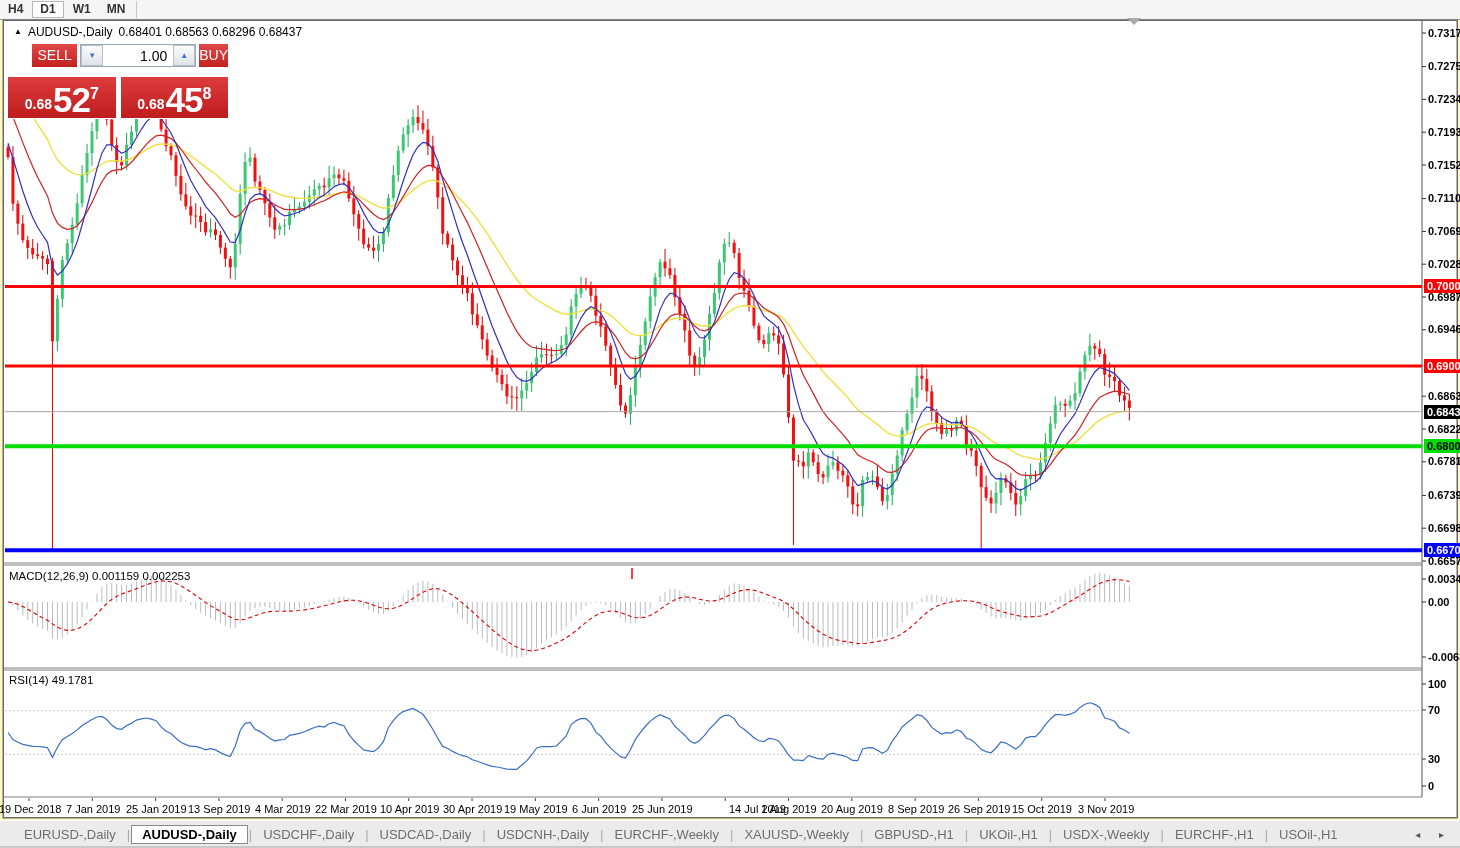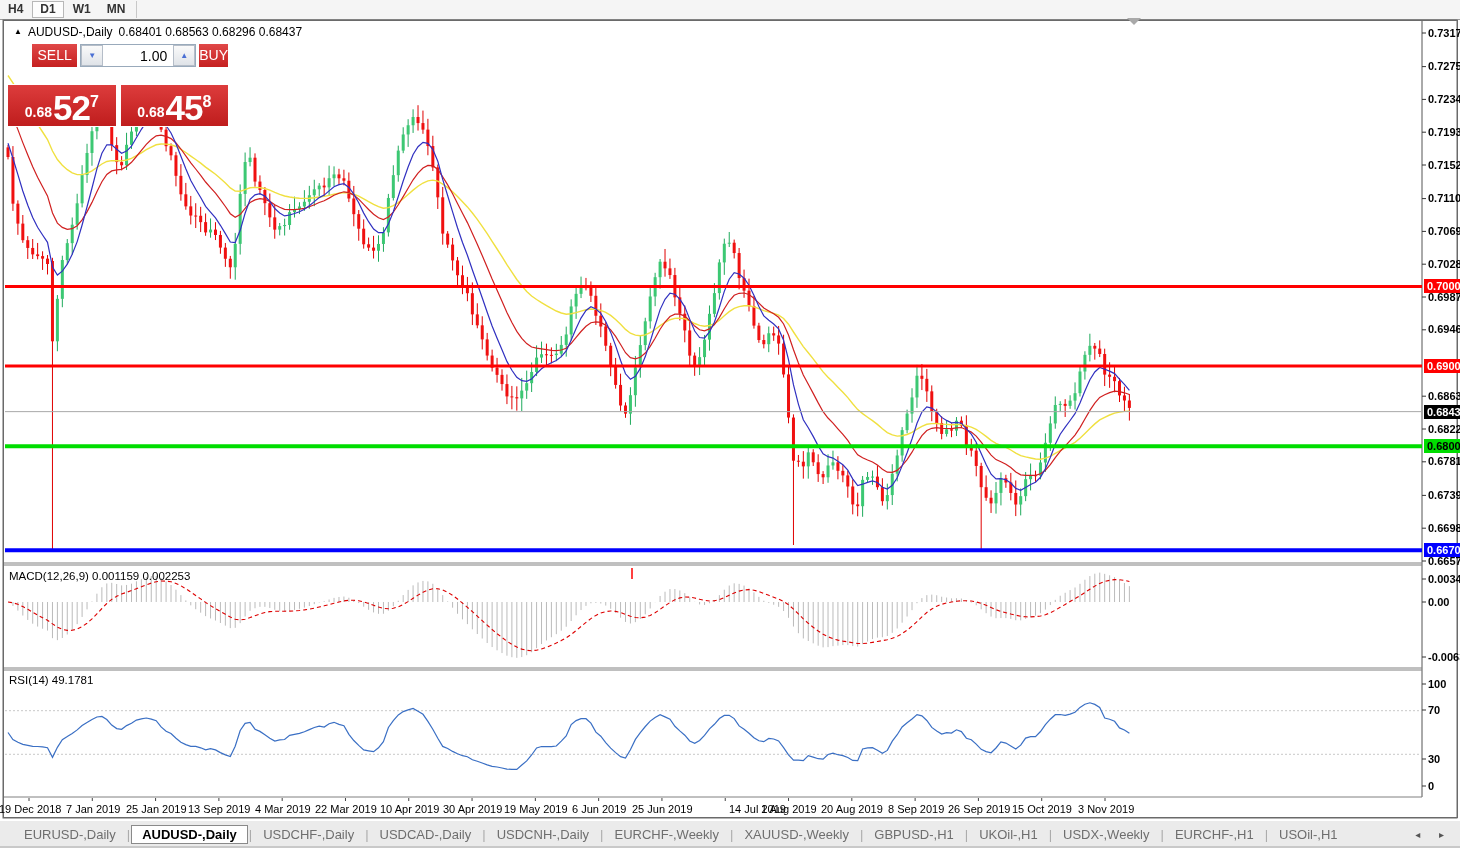--- a/index.html
+++ b/index.html
@@ -1,16 +1,16 @@
 <!DOCTYPE html>
 <html><head>
 <meta charset="utf-8">
 <style>
   html,body{margin:0;padding:0;background:#d4d0c8;}
-  #screen{position:relative;width:1460px;height:848px;background:#ffffff;
+  #screen{position:relative;width:1460px;height:848px;background:#fef9c3;
     font-family:"Liberation Sans",sans-serif;overflow:hidden;}
   
   #toolbar{position:absolute;left:0;top:0;width:1460px;height:19px;background:#f5f5f5;
     border-bottom:1px solid #9a9a9a;display:flex;align-items:center;}
   .tf-btn{height:17px;line-height:17px;padding:0 7px;margin:0 1px;font-size:12px;color:#333;
     font-weight:bold;cursor:default;}
   .tf-btn.active{background:#fdfdfd;border:1px solid #b8b8b8;height:15px;line-height:15px;}
   .tb-sep{width:1px;height:17px;background:#c8c8c8;margin:0 3px;}
   
   #win{position:absolute;left:3px;top:20px;width:1455px;height:798px;background:#fff;
@@ -28,21 +28,21 @@
   #trade .row1{display:flex;height:23px;gap:3px;}
   .tp-btn{background:linear-gradient(#e04848,#c52020);color:#fff;font-size:14px;text-align:center;
     line-height:23px;box-shadow:0 0 0 1px #fff;cursor:pointer;}
   #sell-btn{width:52px;margin-left:24px;}
   #buy-btn{width:48px;flex:1;}
   #spinner{display:flex;height:21px;border:1px solid #9ab;box-shadow:0 0 0 1px #fff;background:#fff;}
   .spin-btn{width:22px;background:linear-gradient(#fafafa,#dfe3e8);border:1px solid #b5bdc8;
     box-sizing:border-box;font-size:8px;color:#4a6fd4;text-align:center;line-height:19px;cursor:pointer;}
   #vol-input{width:64px;border:0;outline:0;font-size:14px;text-align:right;padding:0 6px 0 0;
     font-family:"Liberation Sans",sans-serif;color:#000;}
-  #trade .row2{display:flex;margin-top:18px;gap:5px;}
+  #trade .row2{display:flex;margin-top:10px;gap:5px;}
   .big-quote{background:linear-gradient(#dd3c3c,#bf1d1d);color:#fff;height:38px;flex:1;
     box-shadow:0 0 0 1px #fff;display:flex;align-items:flex-end;justify-content:center;
     padding:0 2px 3px 2px;cursor:pointer;}
   .bq-small{font-size:14px;font-weight:bold;margin:0 1px 3px 0;}
   .bq-big{font-size:35px;font-weight:bold;line-height:30px;letter-spacing:-1px;}
   .bq-sup{font-size:16px;font-weight:bold;position:relative;top:-12px;}
   
   #tabbar{position:absolute;left:0;top:820px;width:1460px;height:26px;background:#ebebeb;
     border-top:1px solid #fff;display:flex;align-items:center;font-size:13px;}
   .tab{padding:2px 10px;color:#6e6e6e;white-space:nowrap;cursor:pointer;}

